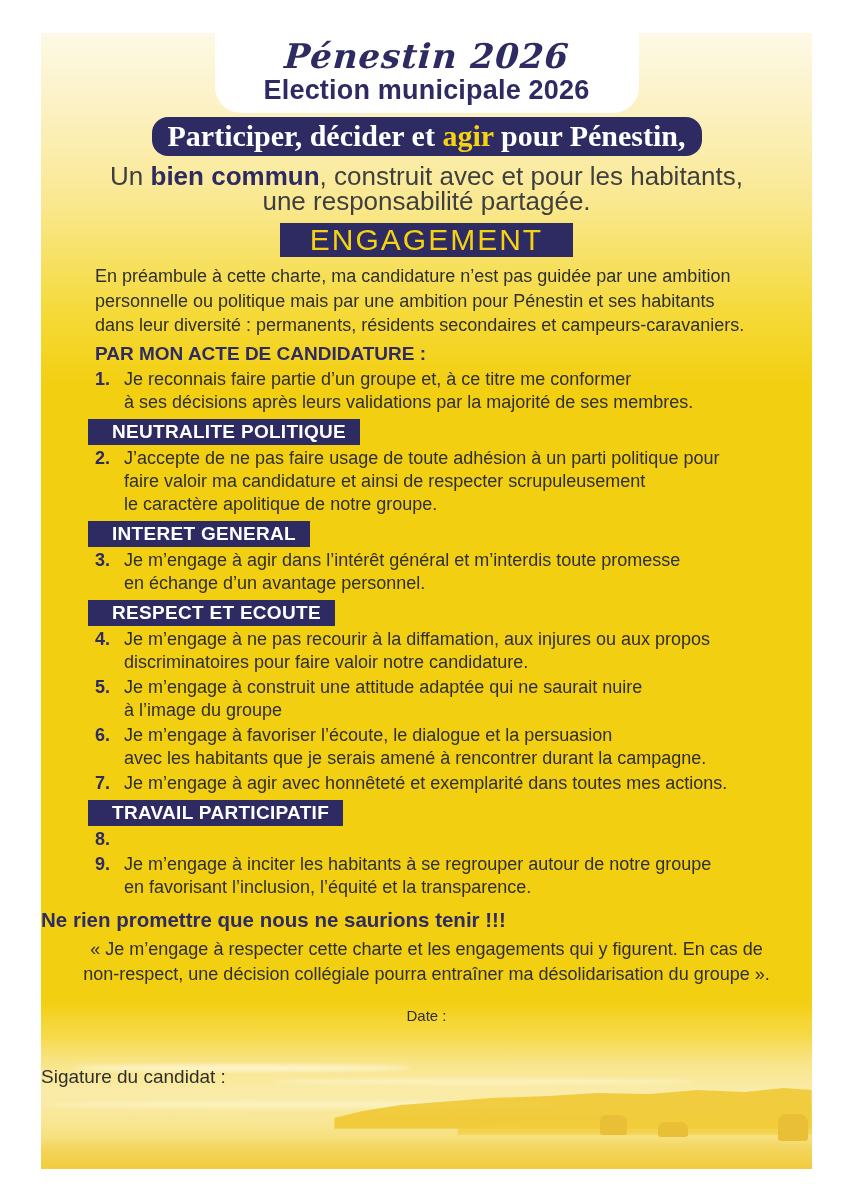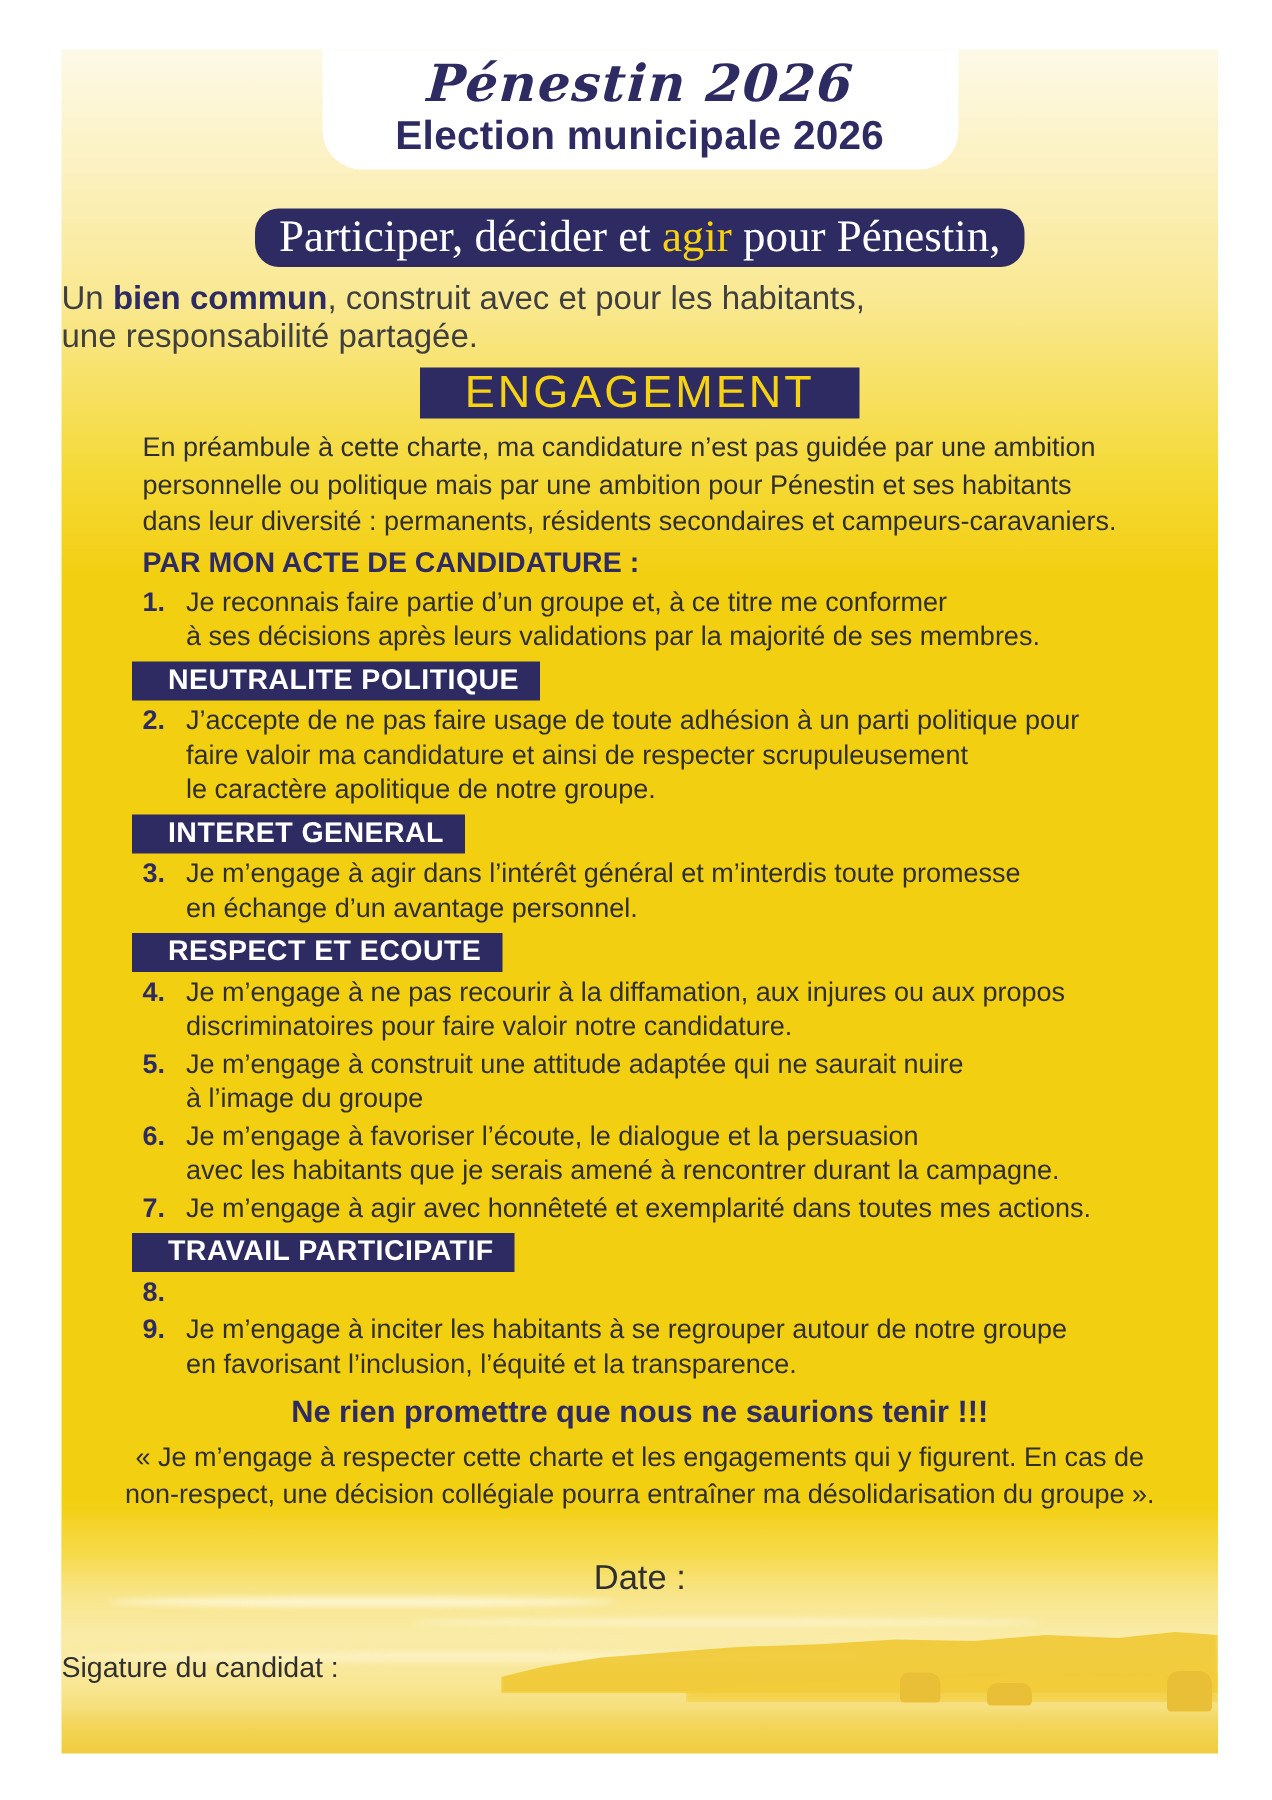--- a/index.html
+++ b/index.html
@@ -75,28 +75,28 @@
     font-size:34px;line-height:38px;color:#2e2b63;letter-spacing:1px;
     transform:skewX(-4deg);
   }
   .main-title{
     font-size:27px;line-height:30px;font-weight:bold;color:#2e2b63;
     letter-spacing:.2px;
   }
 
   
   .banner{
-    margin:26px auto 0;width:fit-content;background:#2e2b63;color:#ffffff;
-    font-family:"Liberation Serif", serif;font-weight:normal;font-size:30px;
+    margin:4px auto 0;width:fit-content;background:#2e2b63;color:#ffffff;
+    font-family:"Liberation Serif", serif;font-weight:bold;font-size:30px;
     line-height:33px;padding:2px 16px 4px;white-space:nowrap;border-radius:16px;
   }
   .banner .hl{color:#f6d312;}
 
   
-  .intro{margin-top:8px;text-align:left;color:#3f3f3f;font-size:22px;line-height:25px;}
+  .intro{margin-top:8px;text-align:center;color:#3f3f3f;font-size:26px;line-height:25px;}
   .intro .b{font-weight:bold;color:#2e2b63;}
 
   
   .engagement{
     margin:9px auto 0;width:fit-content;background:#2e2b63;color:#f6d312;
     font-weight:normal;font-size:30px;line-height:25px;letter-spacing:2px;
     padding:4px 30px 5px;
     text-align:right;
   }
 
@@ -112,23 +112,23 @@
   .item{display:flex;margin:2px 16px 0 54px;font-size:18px;line-height:23px;color:#2f2f2f;}
   .item .num{font-weight:bold;color:#2e2b63;width:20px;flex:0 0 auto;margin-right:9px;}
   .item .txt{white-space:pre-line;}
   .sec-bar{
     margin:5px 0 0 47px;width:fit-content;background:#2e2b63;color:#ffffff;
     font-weight:bold;font-size:19px;line-height:21px;padding:2px 14px 3px 24px;
     letter-spacing:.3px;
   }
 
   
-  .closing{margin-top:8px;text-align:center;color:#2e2b63;font-weight:bold;font-size:20.5px;line-height:26px;}
+  .closing{margin-top:8px;color:#2e2b63;font-weight:bold;font-size:20.5px;line-height:26px;}
   .quote{margin:4px 20px 0;text-align:center;color:#2f2f2f;font-size:18px;line-height:25px;white-space:pre-line;}
-  .date-row{margin-top:31px;text-align:center;color:#2f2f2f;font-size:23px;line-height:23px;}
+  .date-row{margin-top:17px;text-align:center;color:#2f2f2f;font-size:15px;line-height:23px;}
   .signature-row{margin-top:38px;text-align:left;color:#2f2f2f;font-size:19px;line-height:23px;}
 
   
   .beach{
     position:absolute;left:0;right:0;bottom:0;height:160px;z-index:1;
     background:linear-gradient(180deg,
       rgba(243,207,17,0) 0%,
       rgba(246,218,72,.85) 16%,
       #f8e58a 34%,
       #faeca9 52%,

